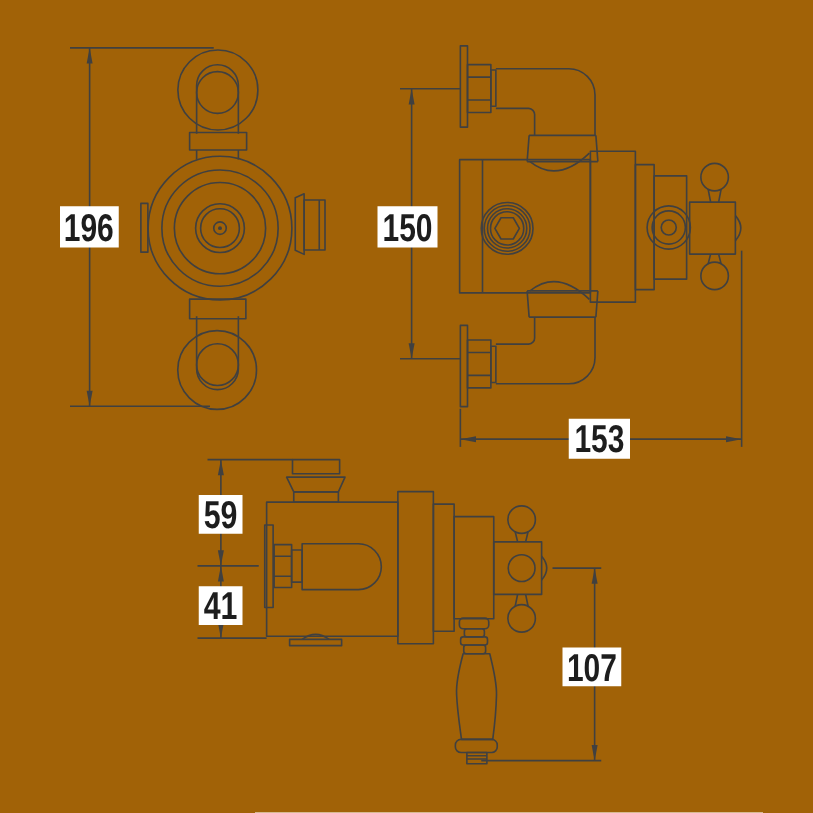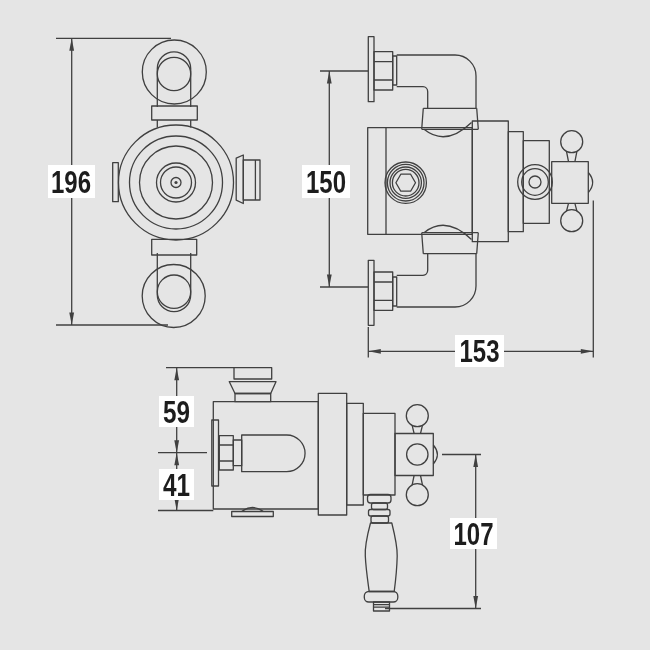--- a/index.html
+++ b/index.html
@@ -1,16 +1,16 @@
 <!DOCTYPE html>
 <html><head>
 <meta charset="utf-8">
 <style>
   html,body{margin:0;padding:0;background:#ffffff;}
-  .canvas{position:relative;width:650px;height:650px;background:#e5e5e5;overflow:hidden;}
+  .canvas{position:relative;width:650px;height:650px;background:#a16207;overflow:hidden;}
   svg{display:block;}
   .ln{stroke:#404040;stroke-width:1.3;fill:none;stroke-linejoin:round;stroke-linecap:butt;}
   .ar{fill:#404040;stroke:none;}
   .dimbg{fill:#ffffff;stroke:none;}
   .dimtxt{font-family:"Liberation Sans", sans-serif;font-weight:bold;font-size:31px;fill:#1d1d1d;text-anchor:middle;}
 </style>
 </head>
 <body>
 
 <div class="canvas">

